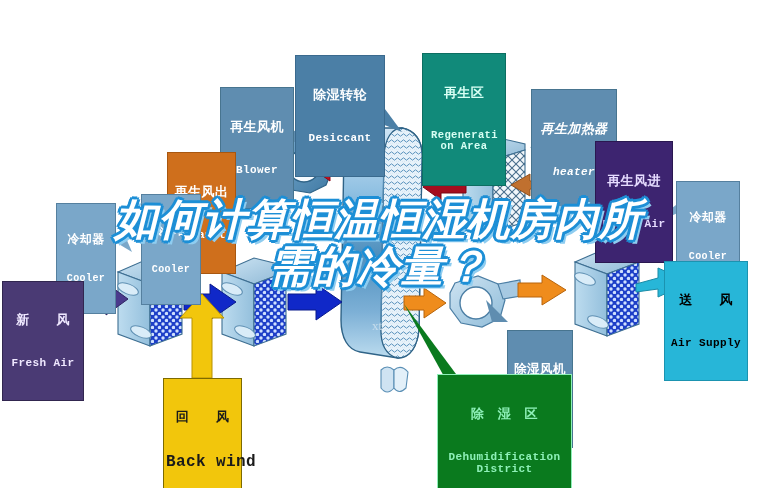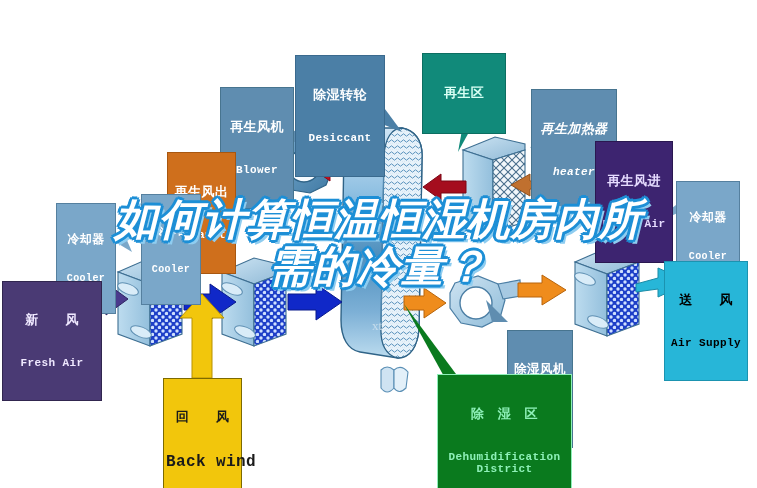--- a/index.html
+++ b/index.html
@@ -221,20 +221,22 @@
     <span class="en" style="font-size:11px;">Desiccant</span>
   </div>
 
   <div class="lbl cal-blue2" style="left:220px;top:87px;width:74px;padding:3px 2px;font-size:13px;">
     <span class="cn">再生风机</span>
     <span class="en" style="font-size:11px;">Blower</span>
   </div>
 
   <div class="lbl cal-teal" style="left:422px;top:53px;width:84px;padding:3px 8px;font-size:13px;">
     <span class="cn">再生区</span>
+    <span class="en" style="font-size:10.5px;">Regenerati
+on Area</span>
   </div>
 
   <div class="lbl cal-blue2" style="left:531px;top:89px;width:86px;padding:3px 2px;font-size:13px;font-style:italic;">
     <span class="cn">再生加热器</span>
     <span class="en" style="font-size:11px;">heater</span>
   </div>
 
   <div class="lbl cal-orange" style="left:167px;top:152px;width:69px;padding:3px 2px;font-size:13px;">
     <span class="cn">再生风出</span>
     <span class="en" style="font-size:11px;">Exhaust</span>
@@ -253,21 +255,21 @@
   <div class="lbl cal-cooler" style="left:141px;top:194px;width:60px;padding:2px;font-size:12px;">
     <span class="cn">冷却器</span>
     <span class="en" style="font-size:10px;">Cooler</span>
   </div>
 
   <div class="lbl cal-cooler" style="left:676px;top:181px;width:64px;padding:2px;font-size:12px;">
     <span class="cn">冷却器</span>
     <span class="en" style="font-size:10px;">Cooler</span>
   </div>
 
-  <div class="lbl cal-purple2" style="left:2px;top:281px;width:100px;padding:2px;font-size:13px;">
+  <div class="lbl cal-purple2" style="left:2px;top:281px;width:82px;padding:2px;font-size:13px;">
     <span class="cn">新　　风</span>
     <span class="en" style="font-size:11px;">Fresh Air</span>
   </div>
 
   <div class="lbl cal-yellow" style="left:163px;top:378px;width:79px;padding:2px;font-size:13px;">
     <span class="cn">回　　风</span>
     <span class="en" style="font-size:16px;">Back wind</span>
   </div>
 
   <div class="lbl cal-blue2" style="left:507px;top:330px;width:66px;padding:3px 2px;font-size:12.5px;">

